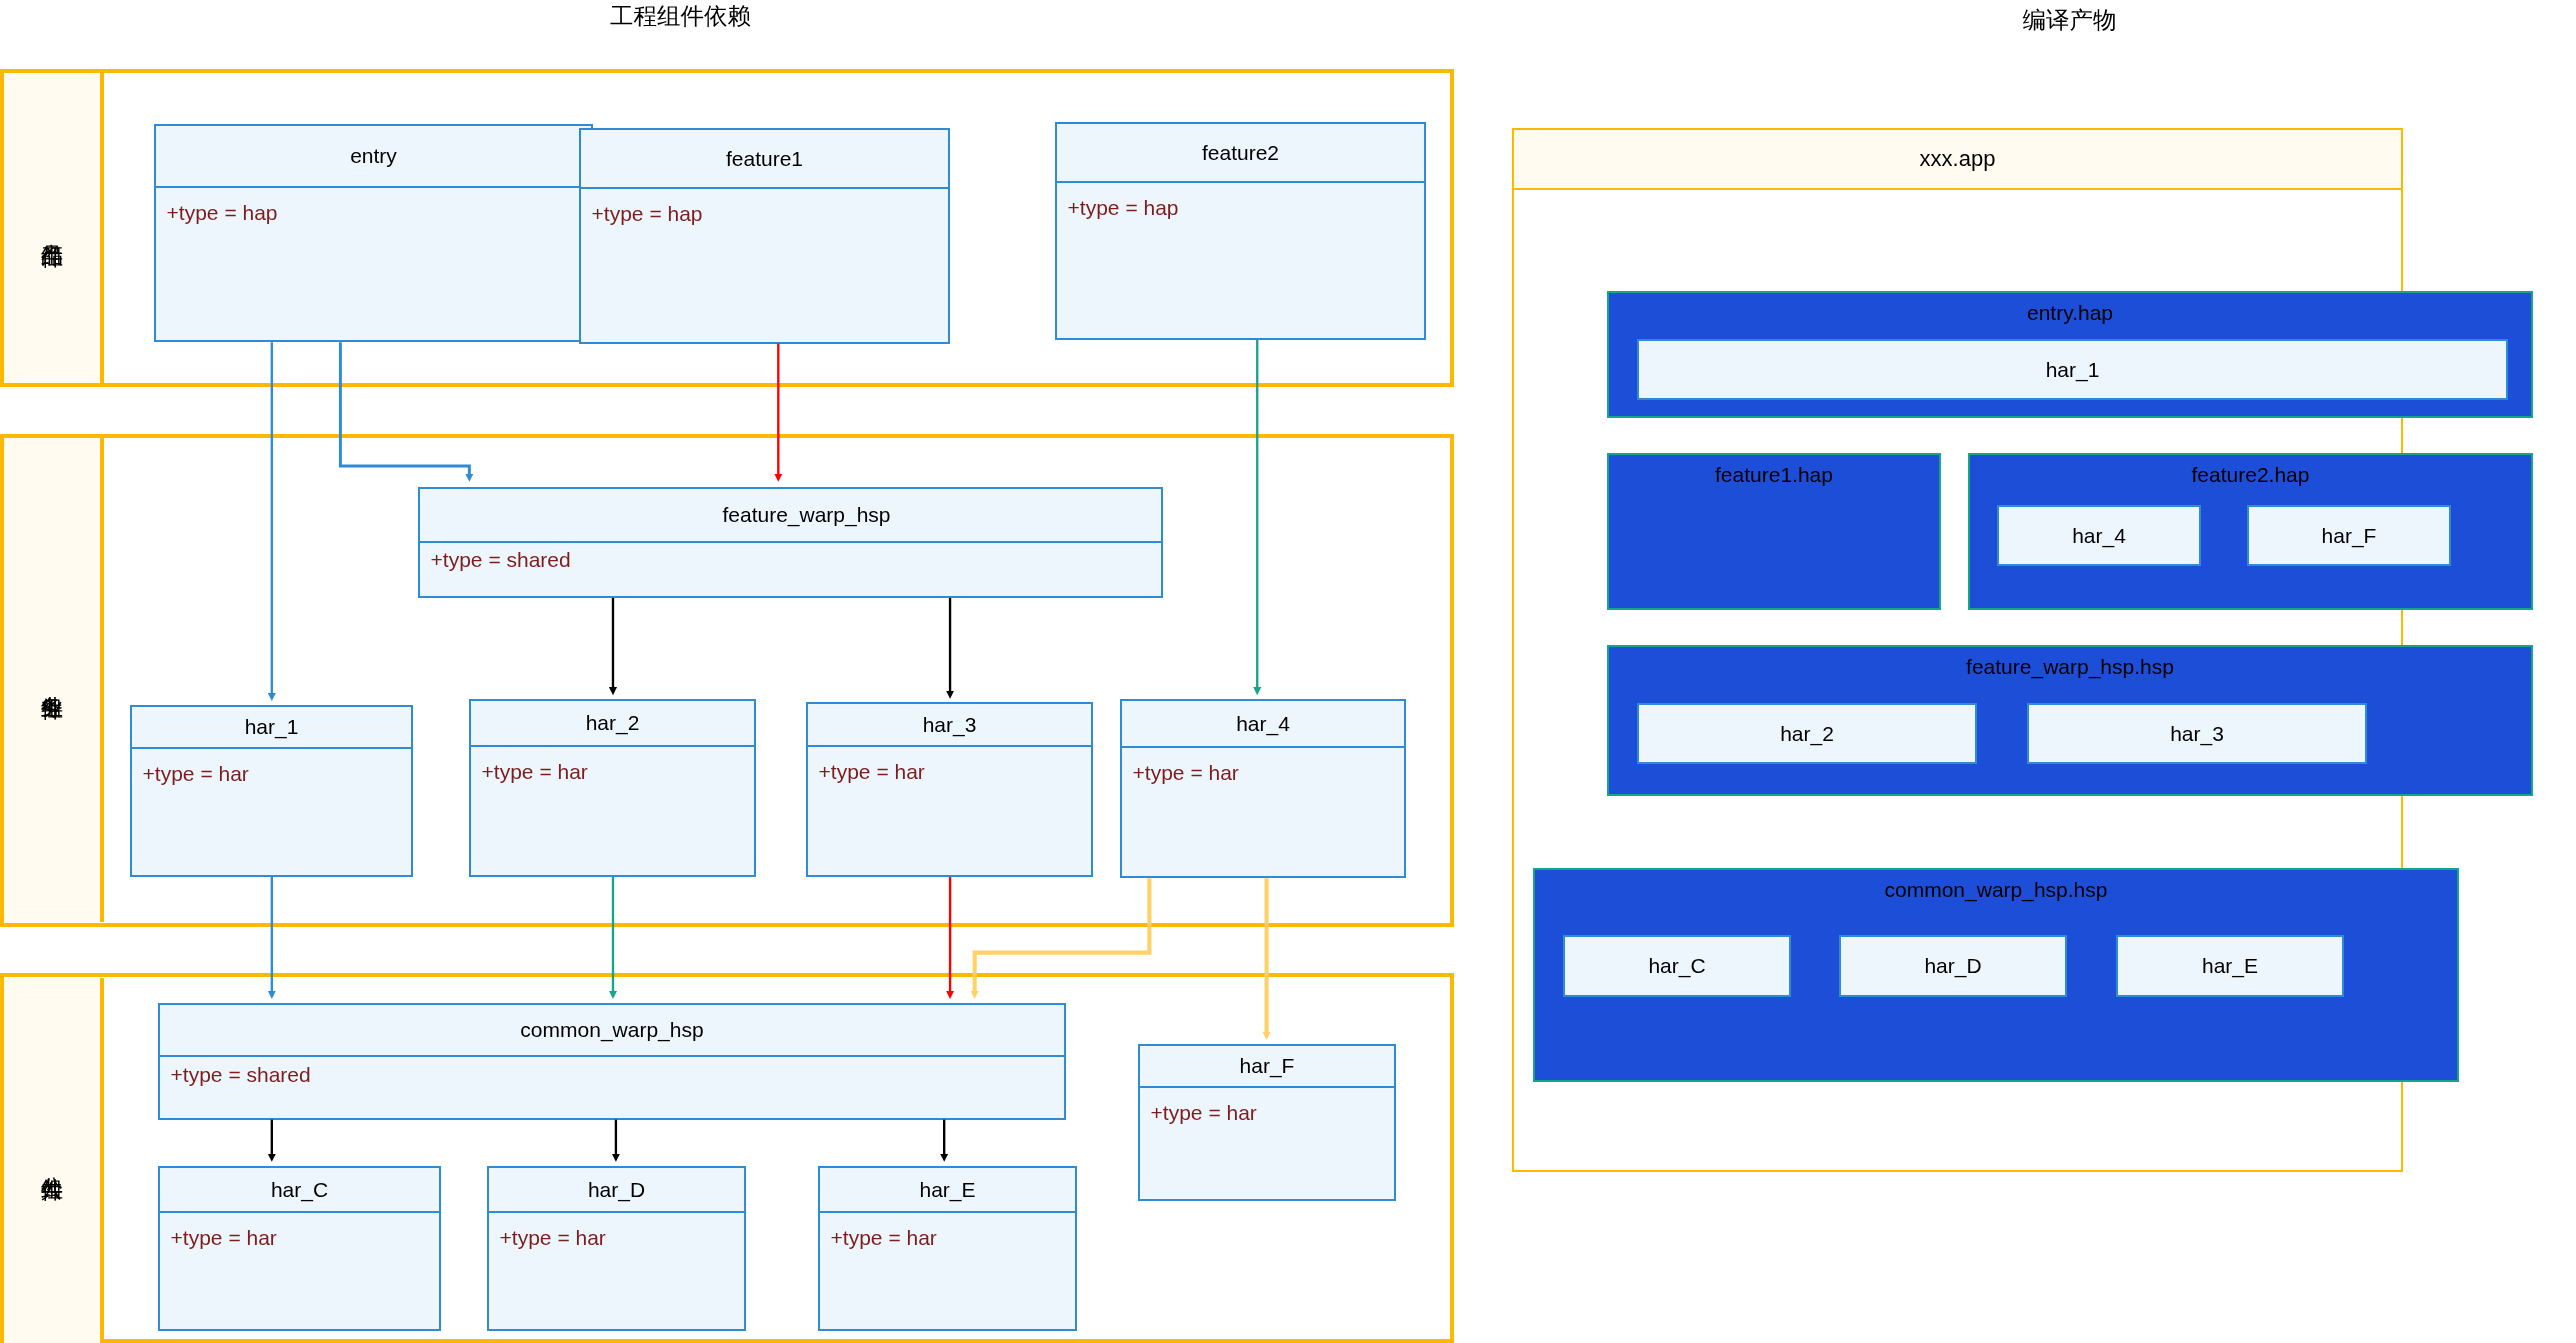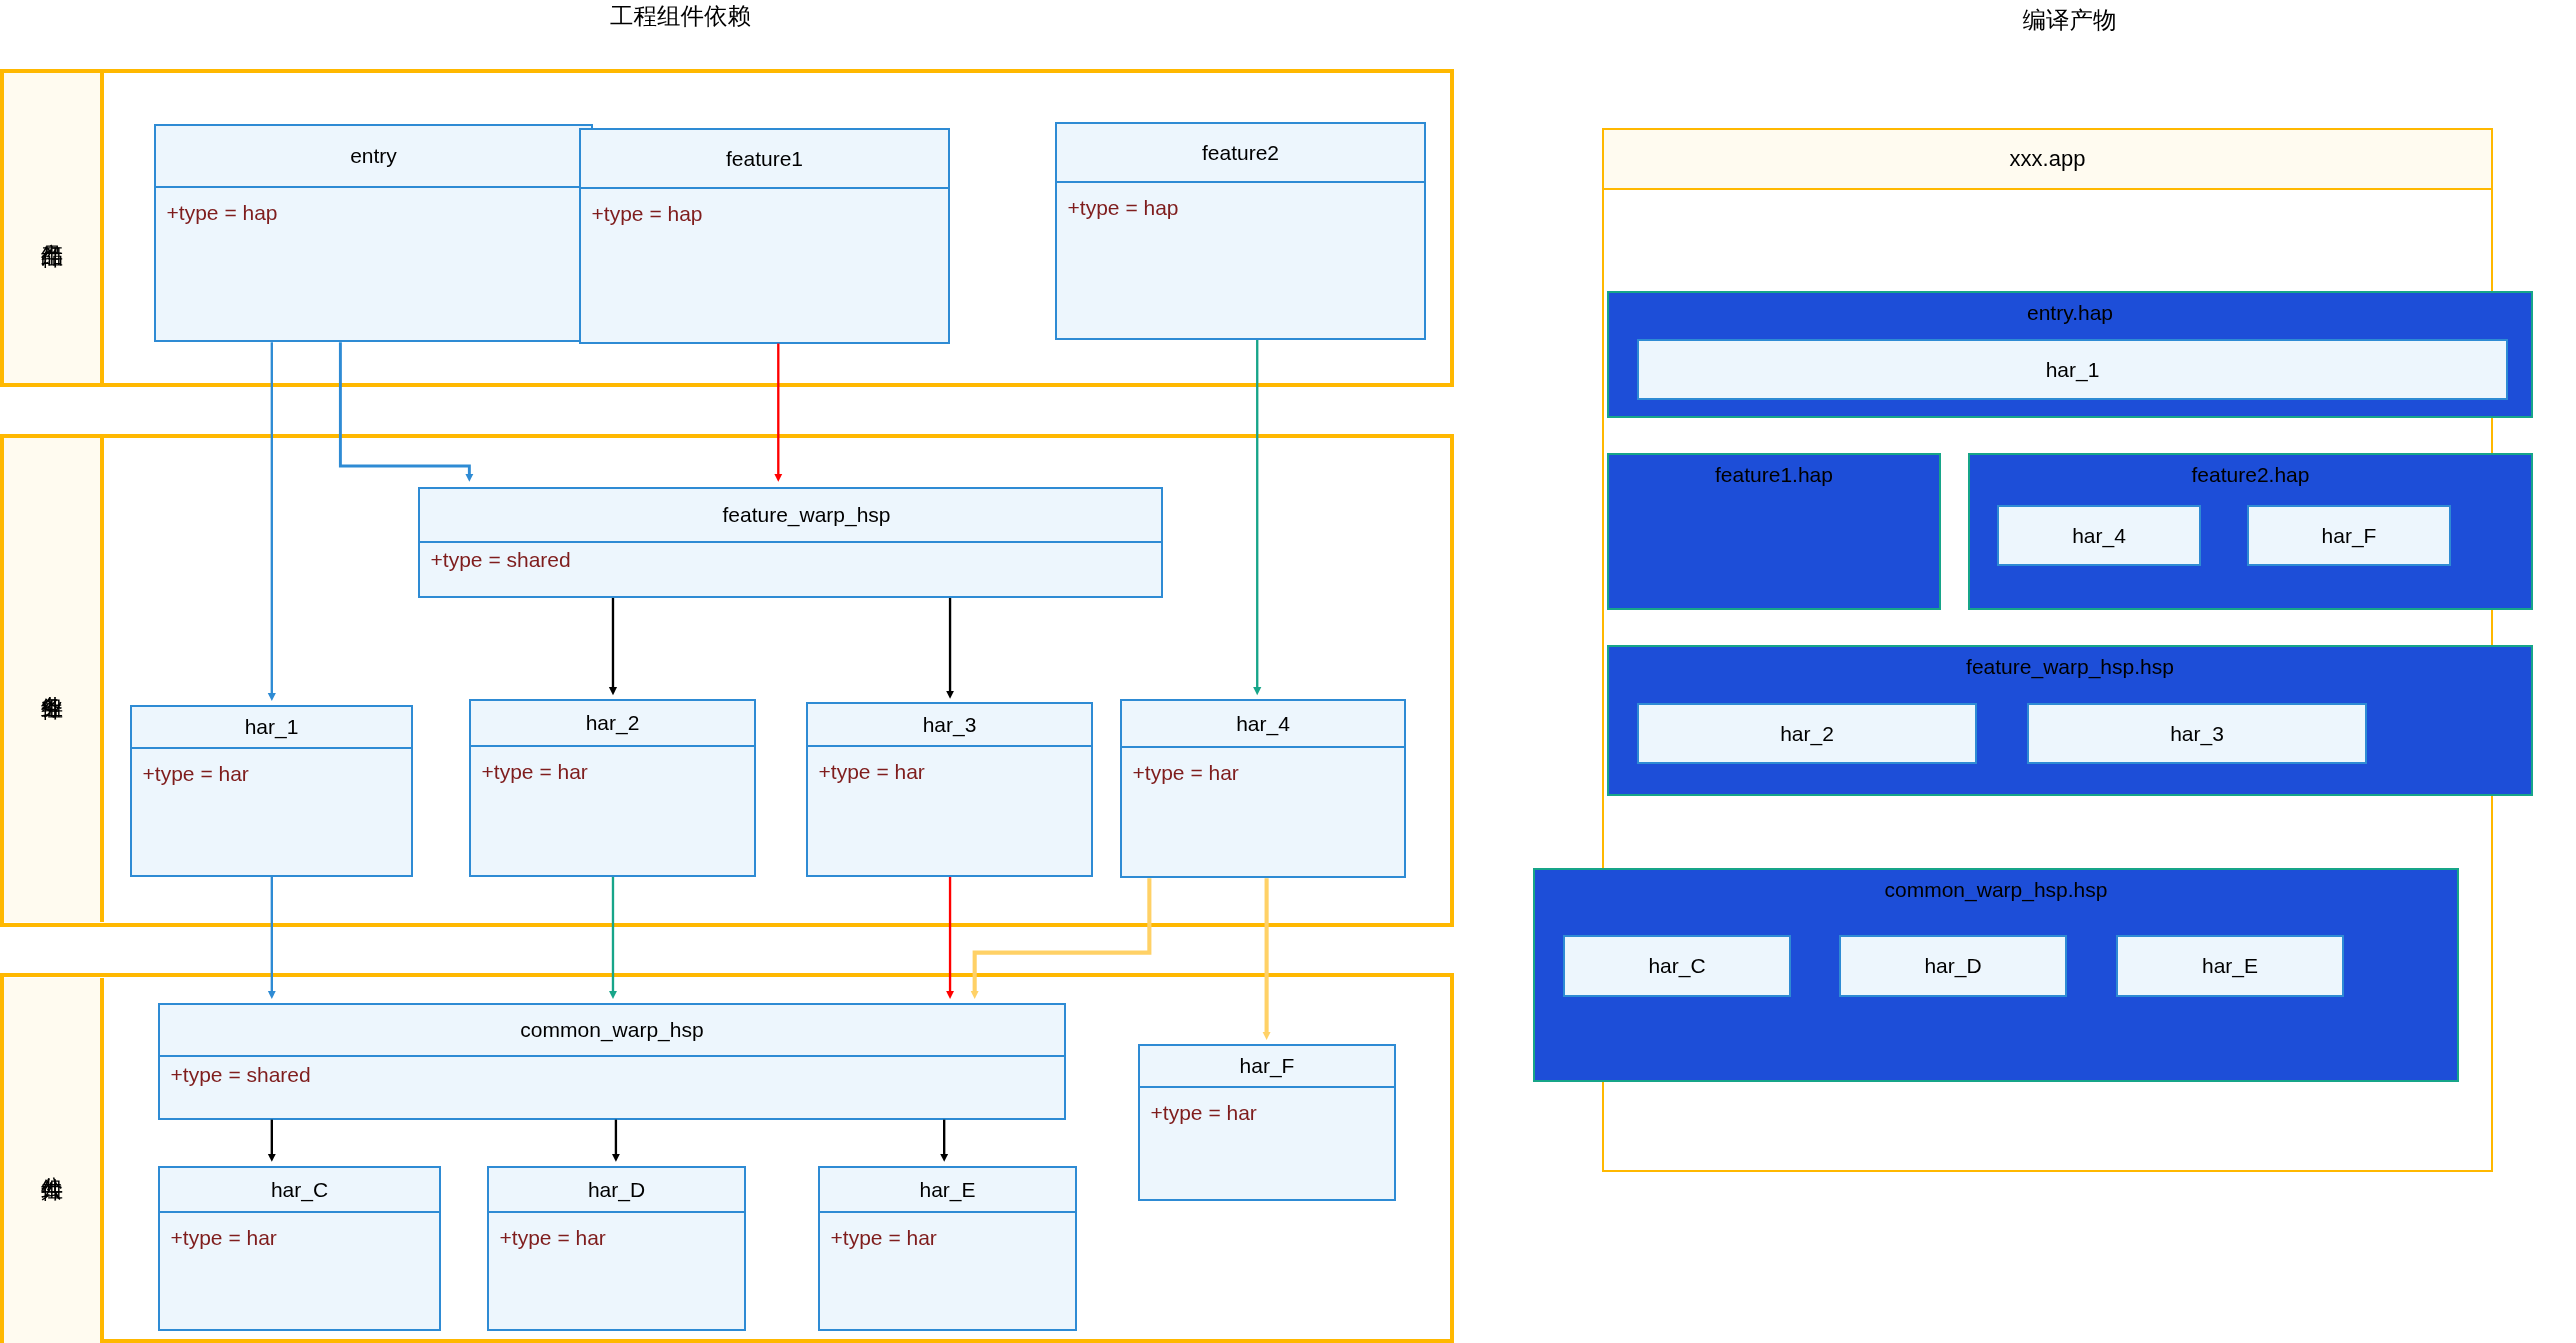--- a/index.html
+++ b/index.html
@@ -156,21 +156,21 @@
 
     <path d="M1960,1498 L1960,1625 L1662,1625 L1662,1694" fill="none" stroke="#FFD166" stroke-width="7" marker-end="url(#ah-yellow)"></path>
 
     <path d="M2160,1498 L2160,1764" fill="none" stroke="#FFD166" stroke-width="7" marker-end="url(#ah-yellow)"></path>
 
     <path d="M463,1910 L463,1972" fill="none" stroke="#000000" stroke-width="4" marker-end="url(#ah-black)"></path>
     <path d="M1050,1910 L1050,1972" fill="none" stroke="#000000" stroke-width="4" marker-end="url(#ah-black)"></path>
     <path d="M1610,1910 L1610,1972" fill="none" stroke="#000000" stroke-width="4" marker-end="url(#ah-black)"></path>
   </svg>
 
-  <div class="app-box" style="left:1602px;top:128px;width:891px;height:1044px;">
+  <div class="app-box" style="left:1512px;top:128px;width:891px;height:1044px;">
     <div class="app-hd" style="height:60px;">xxx.app</div>
   </div>
 
   <div class="pkg" style="left:1607px;top:291px;width:926px;height:127px;">
     <div class="t">entry.hap</div>
     <div class="har" style="left:28px;top:46px;width:871px;height:61px;">har_1</div>
   </div>
 
   <div class="pkg" style="left:1607px;top:453px;width:334px;height:157px;">
     <div class="t">feature1.hap</div>

